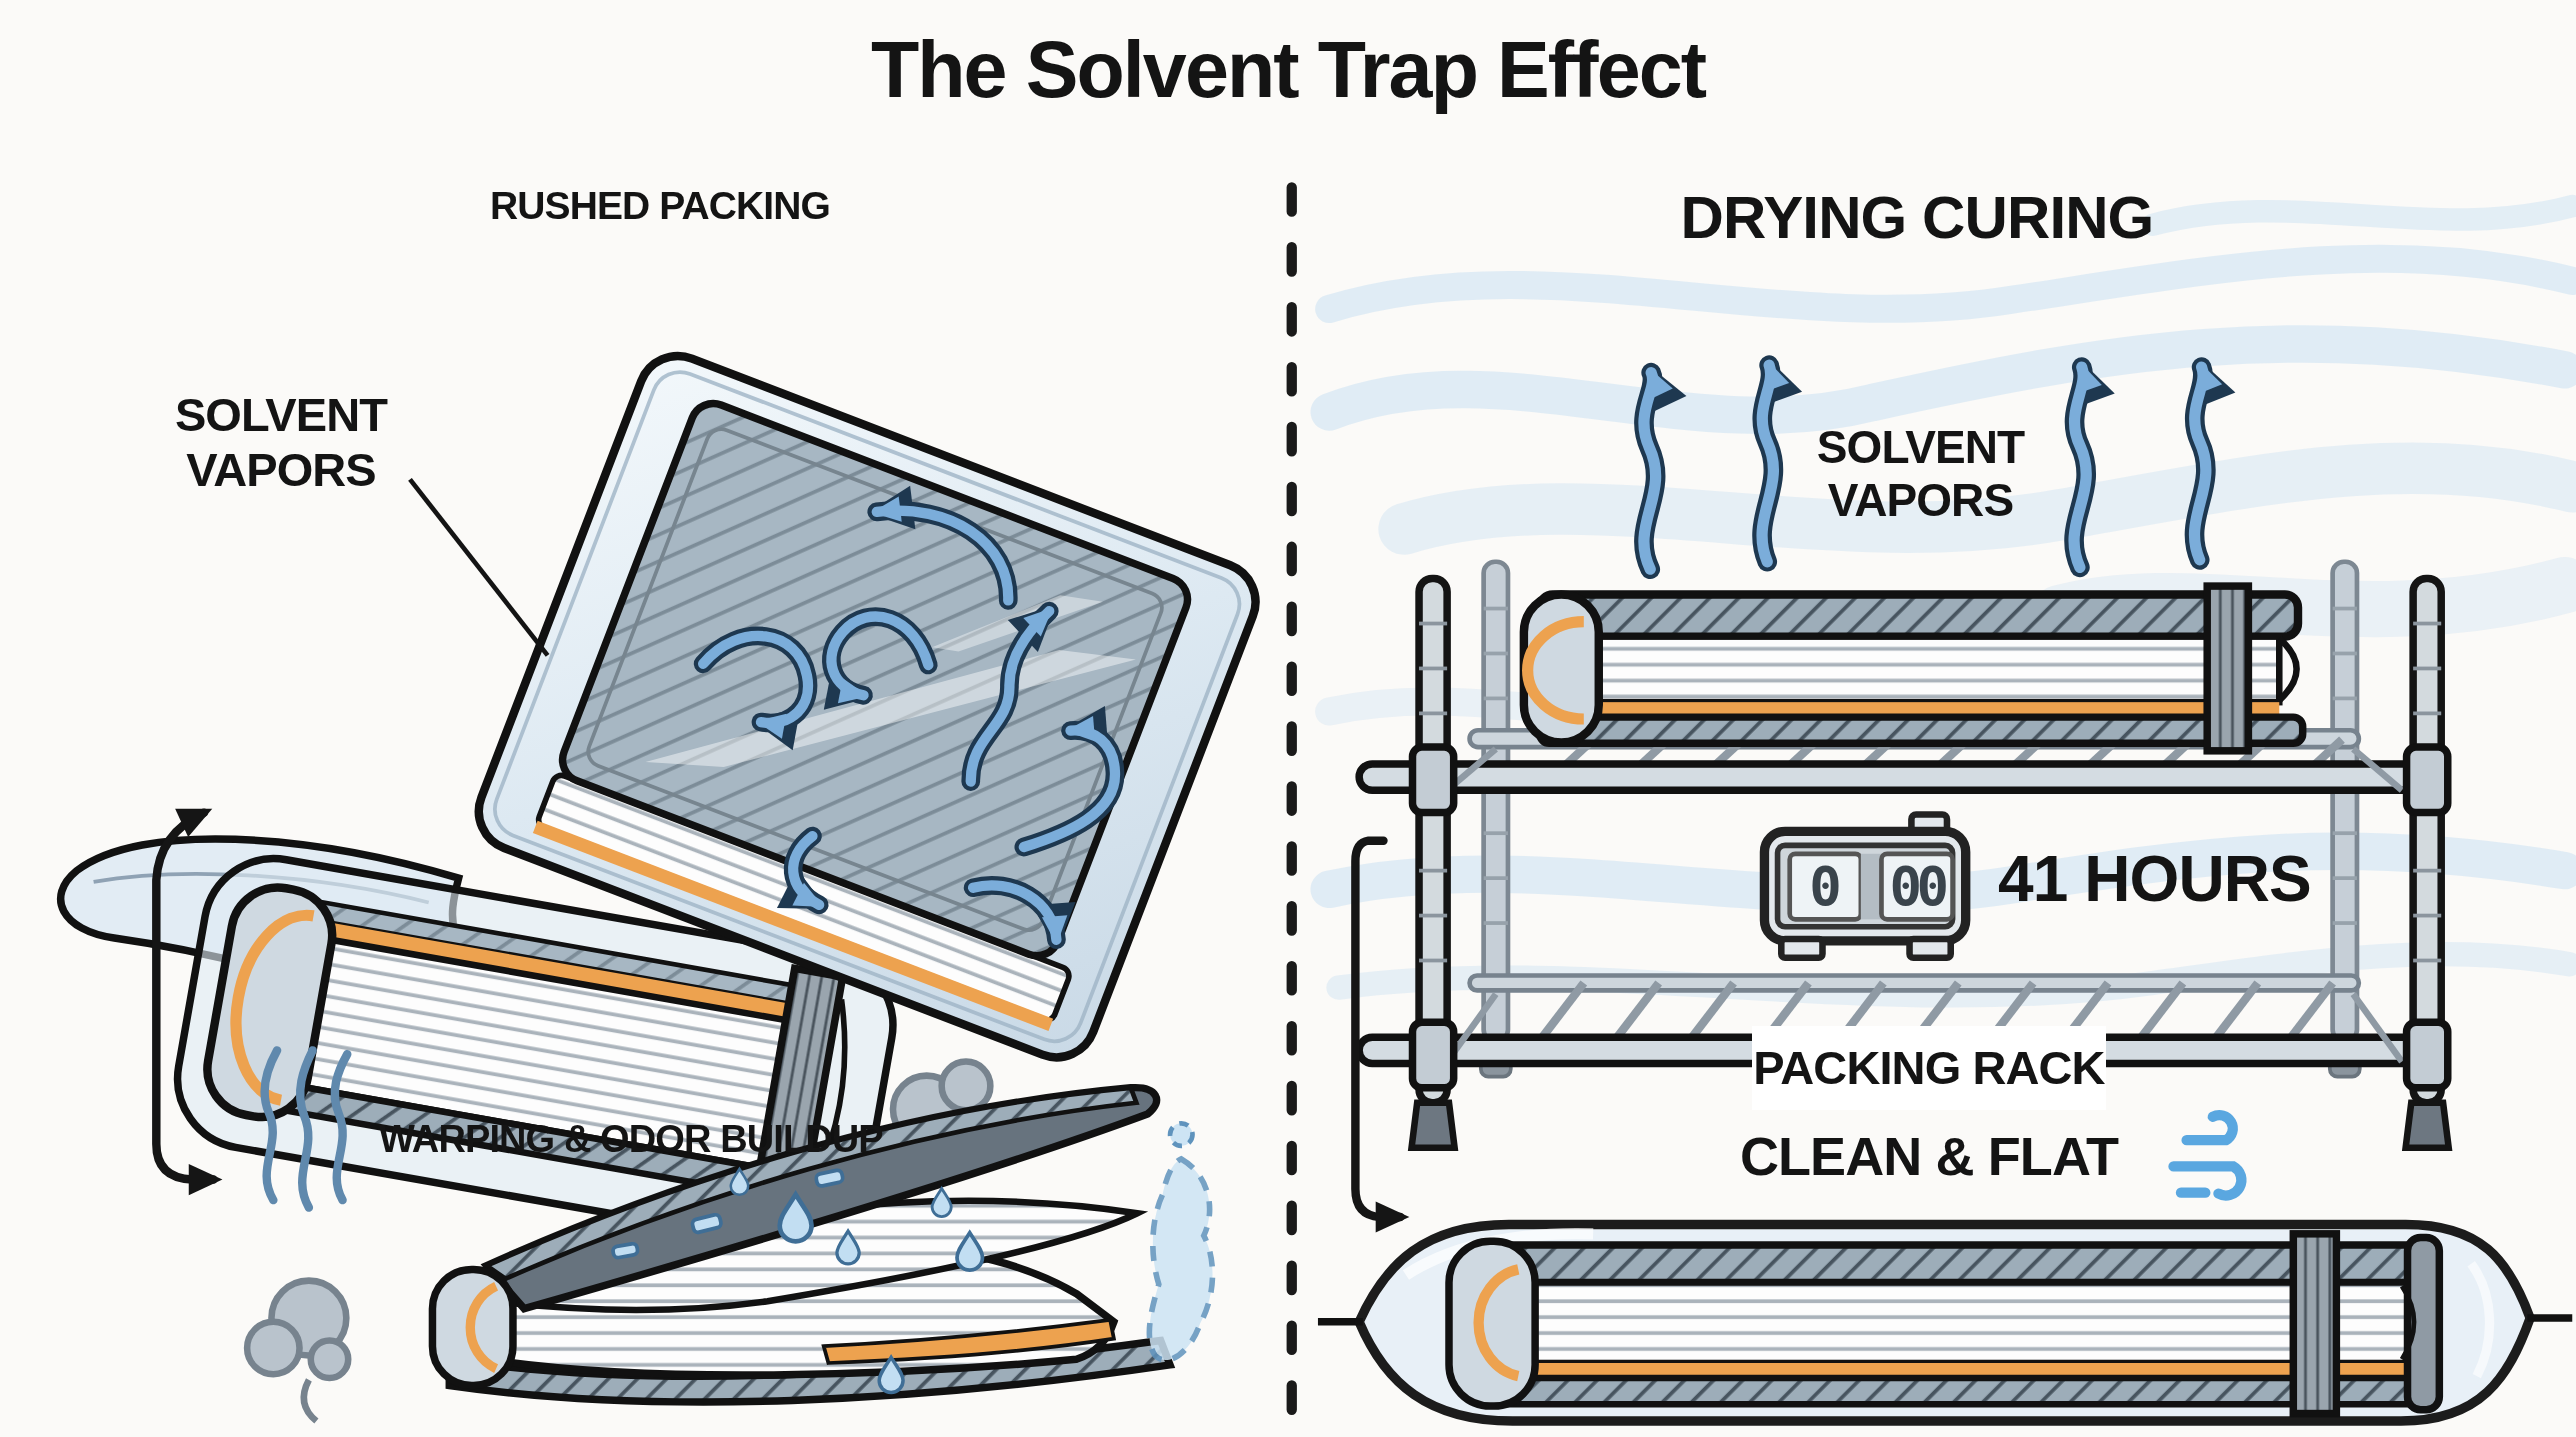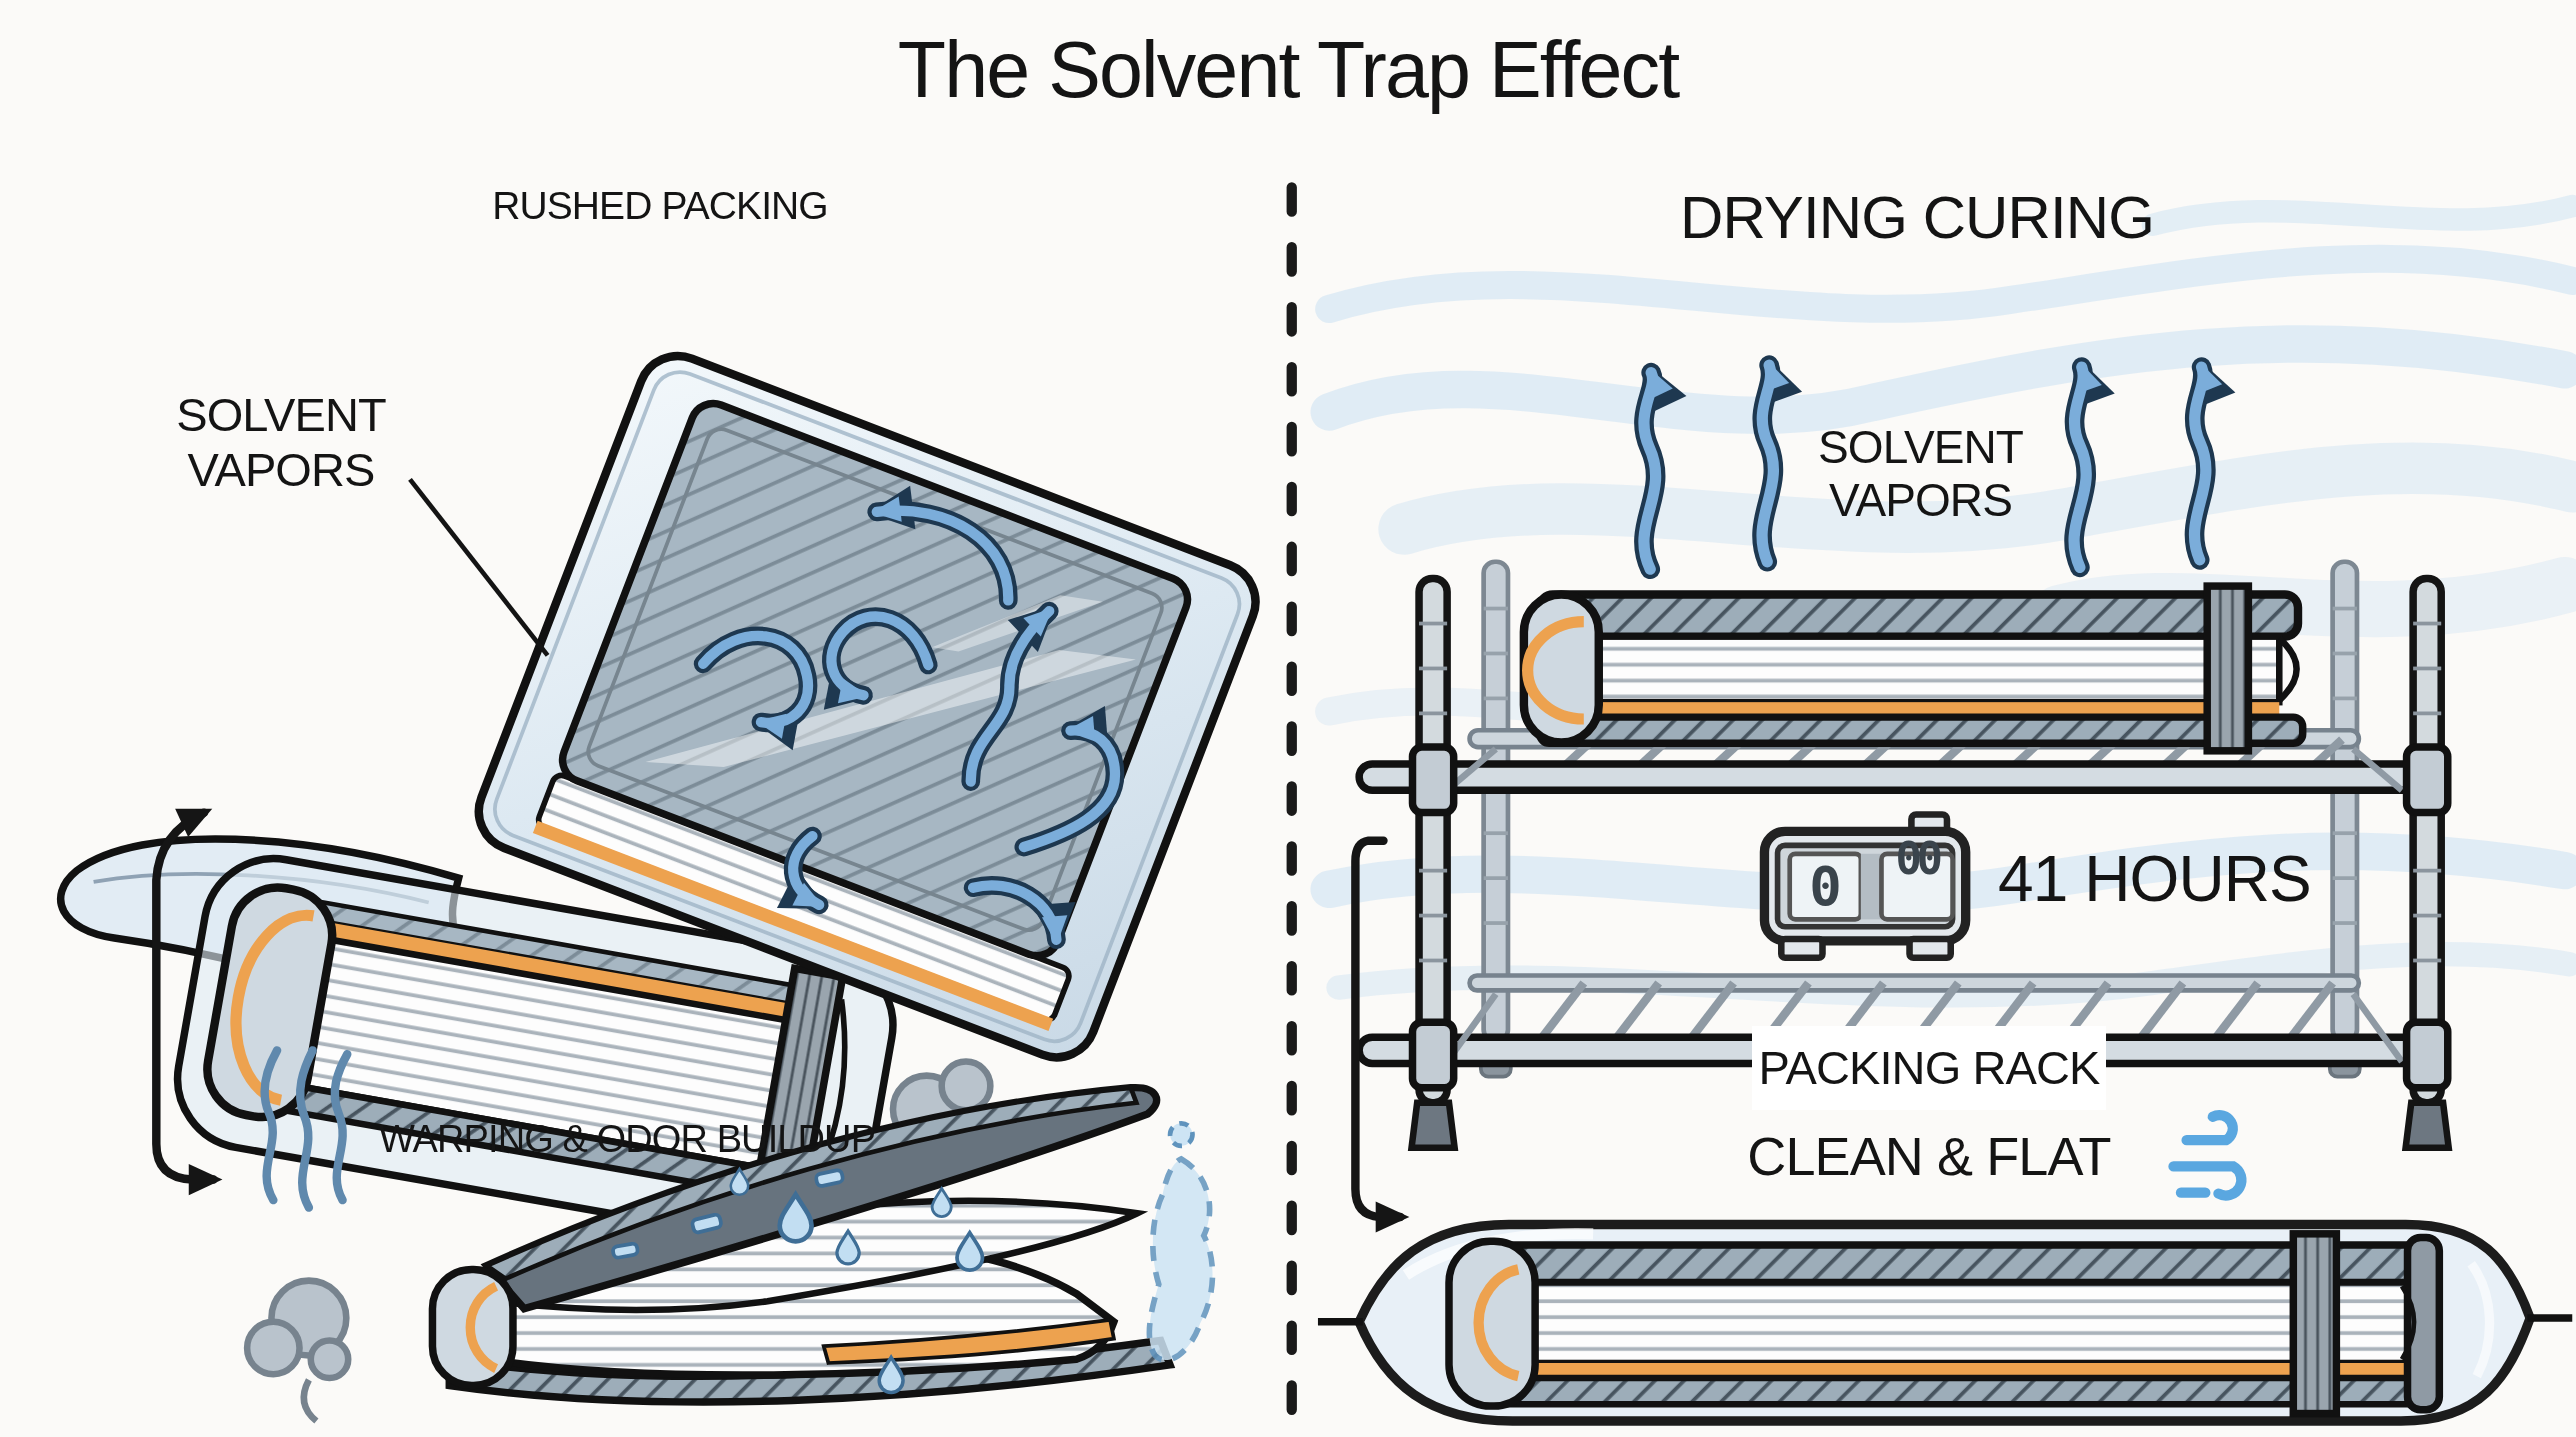--- a/index.html
+++ b/index.html
@@ -1,19 +1,19 @@
 <!DOCTYPE html>
 <html style="font-size:15px"><head>
 <meta charset="utf-8">
 <style>
   html,body{margin:0;padding:0}
   body{width:2576px;height:1438px;position:relative;overflow:hidden;
        background:#fbfaf8;font-family:"Liberation Sans",sans-serif;}
   svg.stage{position:absolute;left:0;top:0;z-index:1}
-  .lbl{position:absolute;z-index:3;font-weight:normal;color:#141414;letter-spacing:-0.9px;line-height:1.16}
+  .lbl{position:absolute;z-index:3;font-weight:bold;color:#141414;letter-spacing:-0.9px;line-height:1.16}
   .ctr{text-align:center}
   .digit{position:absolute;z-index:3;font-family:"DejaVu Sans Mono",monospace;font-weight:bold;
          color:#3a444c;text-align:center}
   .ad{fill:none;stroke:#1e3850;stroke-width:20;stroke-linecap:round;marker-end:url(#mD)}
   .ab{fill:none;stroke:#7badda;stroke-width:11;stroke-linecap:round;marker-end:url(#mB)}
   .rad{fill:none;stroke:#1e3850;stroke-width:21;stroke-linecap:round;marker-end:url(#mD)}
   .rab{fill:none;stroke:#7badda;stroke-width:12;stroke-linecap:round;marker-end:url(#mB)}
   .con{fill:none;stroke:#151515;stroke-width:9;stroke-linecap:round}
   .wave{fill:none;stroke:#d9e8f4;stroke-linecap:round}
   .stink{fill:none;stroke:#6089ad;stroke-width:9;stroke-linecap:round}
@@ -319,20 +319,20 @@
 
 <div class="lbl ctr" style="left:1566px;top:183px;width:702px;font-size:60px">DRYING CURING</div>
 
 <div class="lbl ctr" style="left:122px;top:388px;width:318px;font-size:47px">SOLVENT VAPORS</div>
 
 <div class="lbl" style="left:379px;top:1114px;width:505px;font-size:38px;line-height:1.35">WARPING &amp; ODOR BUILDUP</div>
 
 <div class="lbl ctr" style="left:1766px;top:421px;width:309px;font-size:46px">SOLVENT VAPORS</div>
 
 <div class="digit" style="left:1790px;top:856px;width:71px;font-size:54px;line-height:62px">0</div>
-<div class="digit" style="left:1881px;top:828px;width:71px;font-size:44px;line-height:62px;letter-spacing:-5.6px">00</div>
+<div class="digit" style="left:1881px;top:856px;width:71px;font-size:54px;line-height:62px;letter-spacing:-5.6px">00</div>
 
 <div class="lbl" style="left:1998px;top:842px;font-size:64px">41 HOURS</div>
 
 <div class="lbl ctr" style="left:1752px;top:1026px;width:354px;height:84px;font-size:47px;line-height:84px;background:#ffffff">PACKING RACK</div>
 
 <div class="lbl ctr" style="left:1695px;top:1125px;width:468px;font-size:54px">CLEAN &amp; FLAT</div>
 
 
 </body></html>

